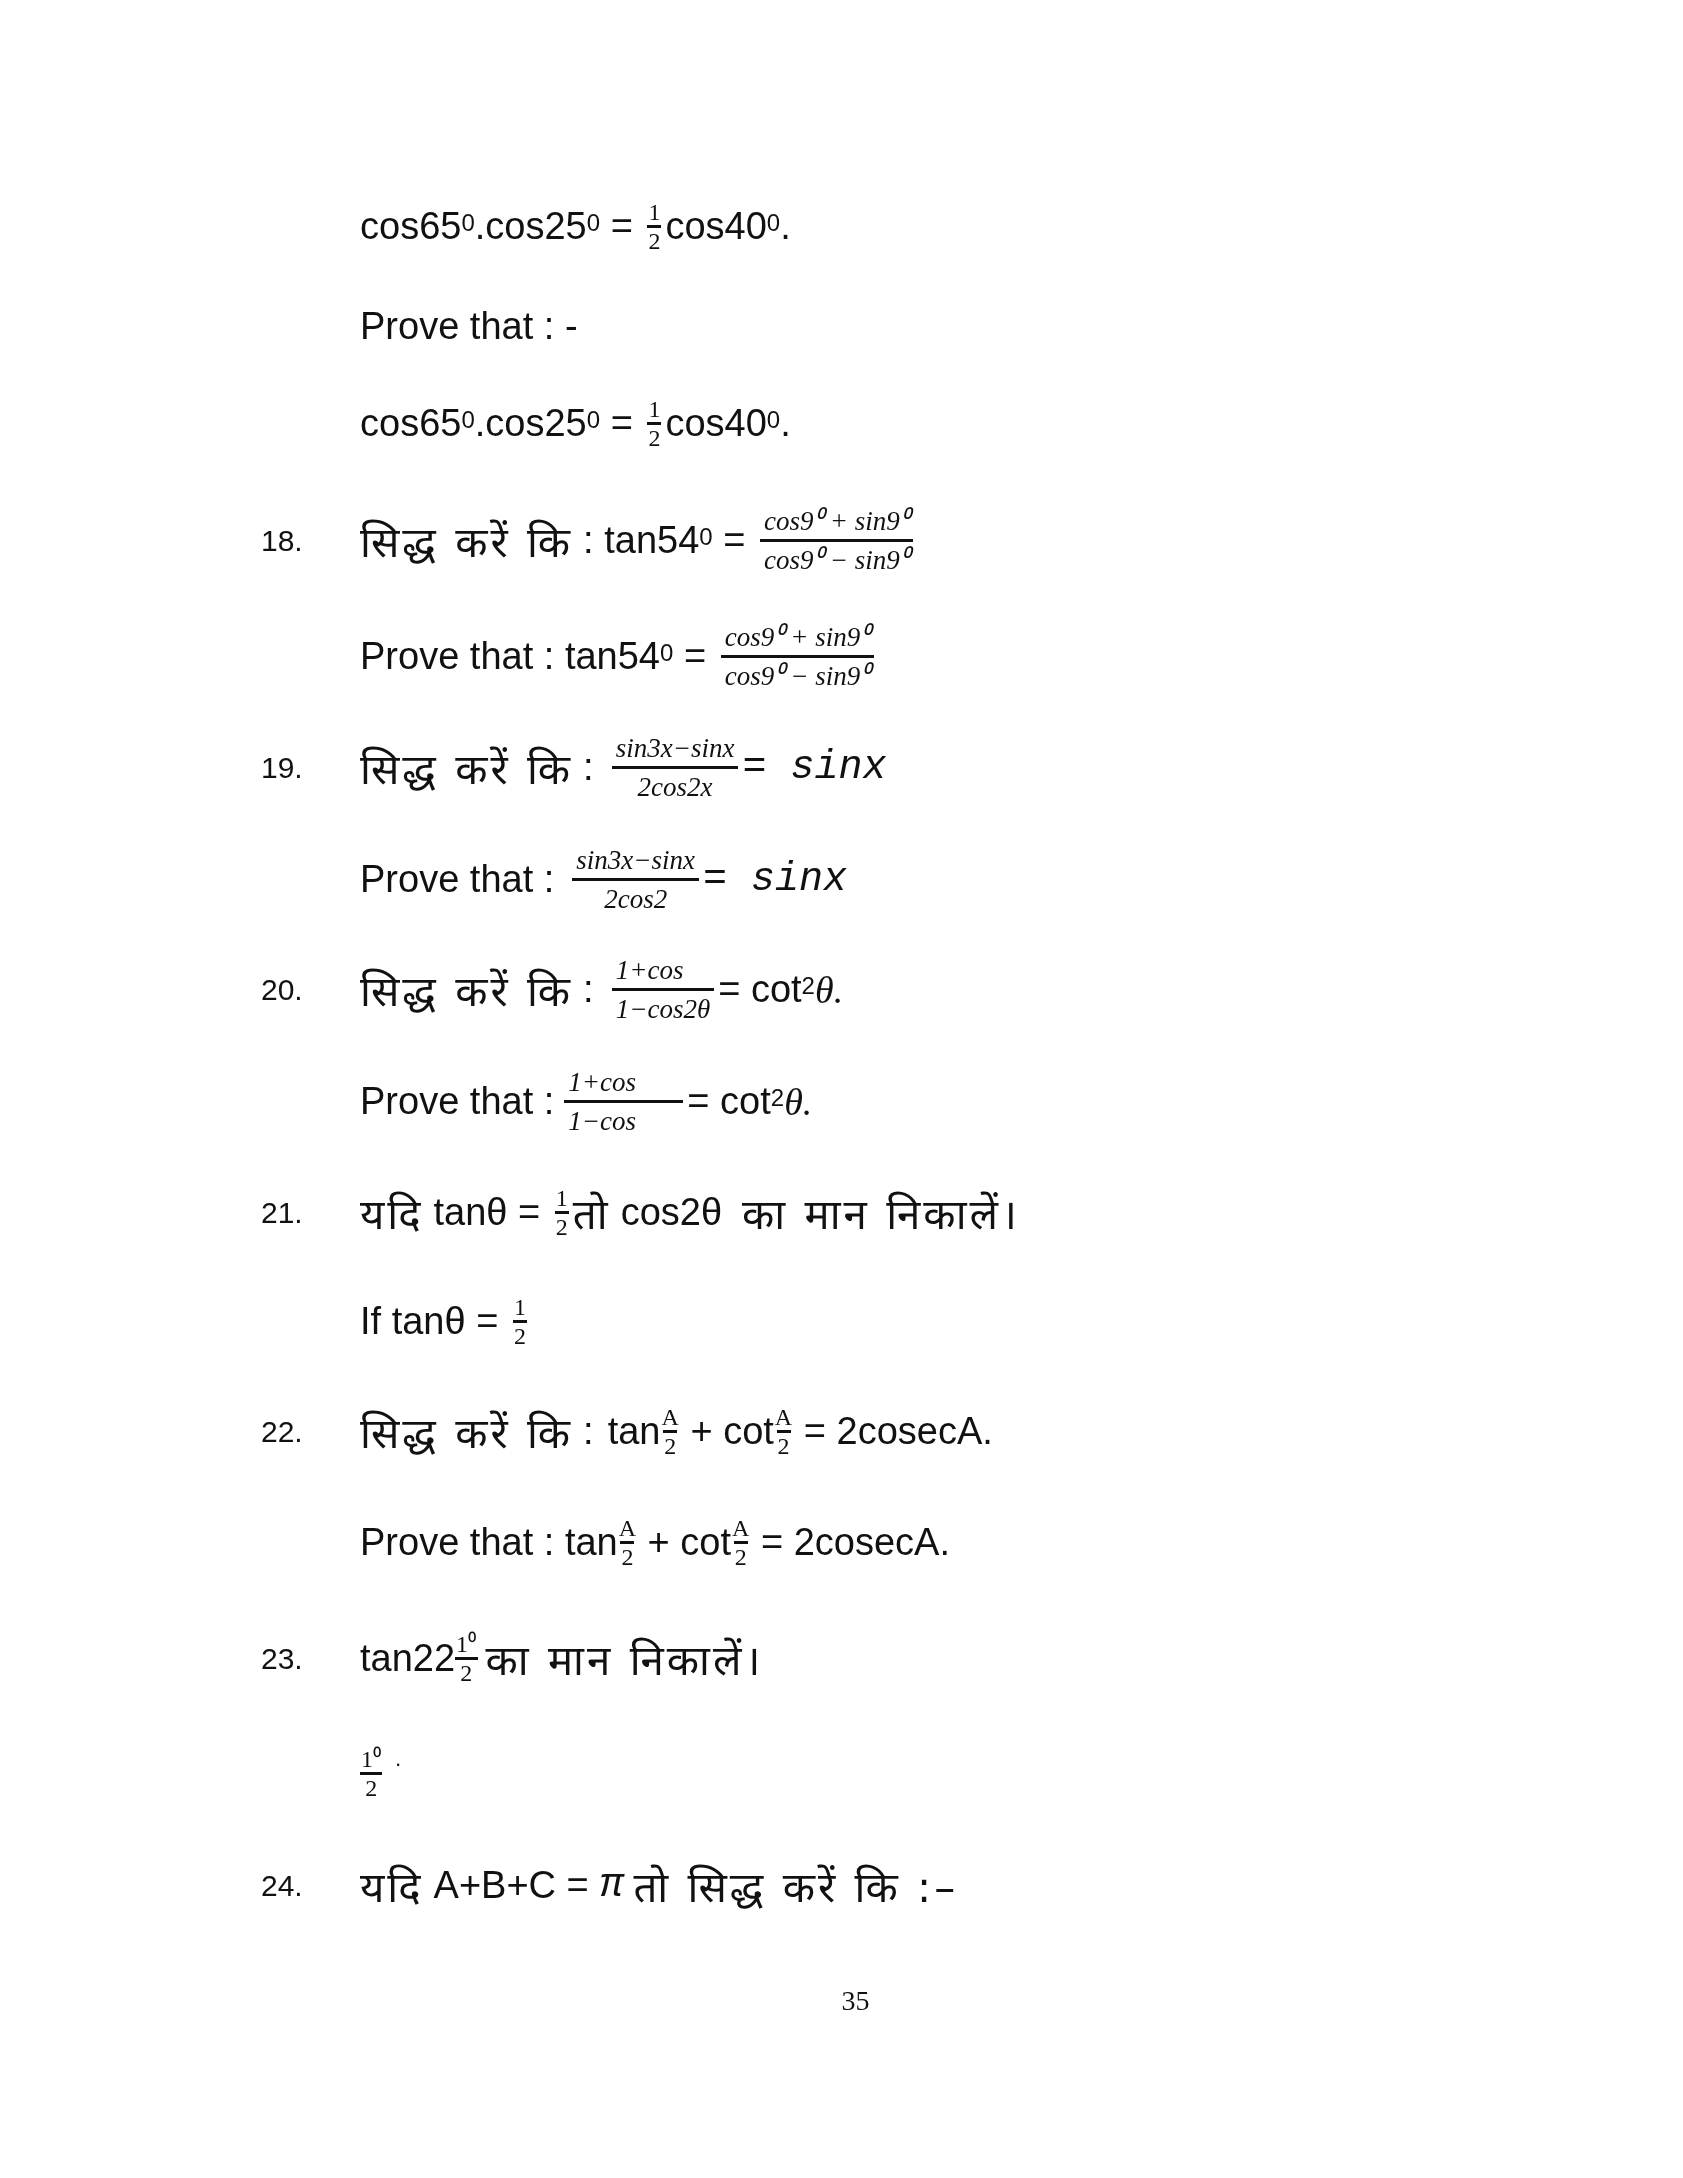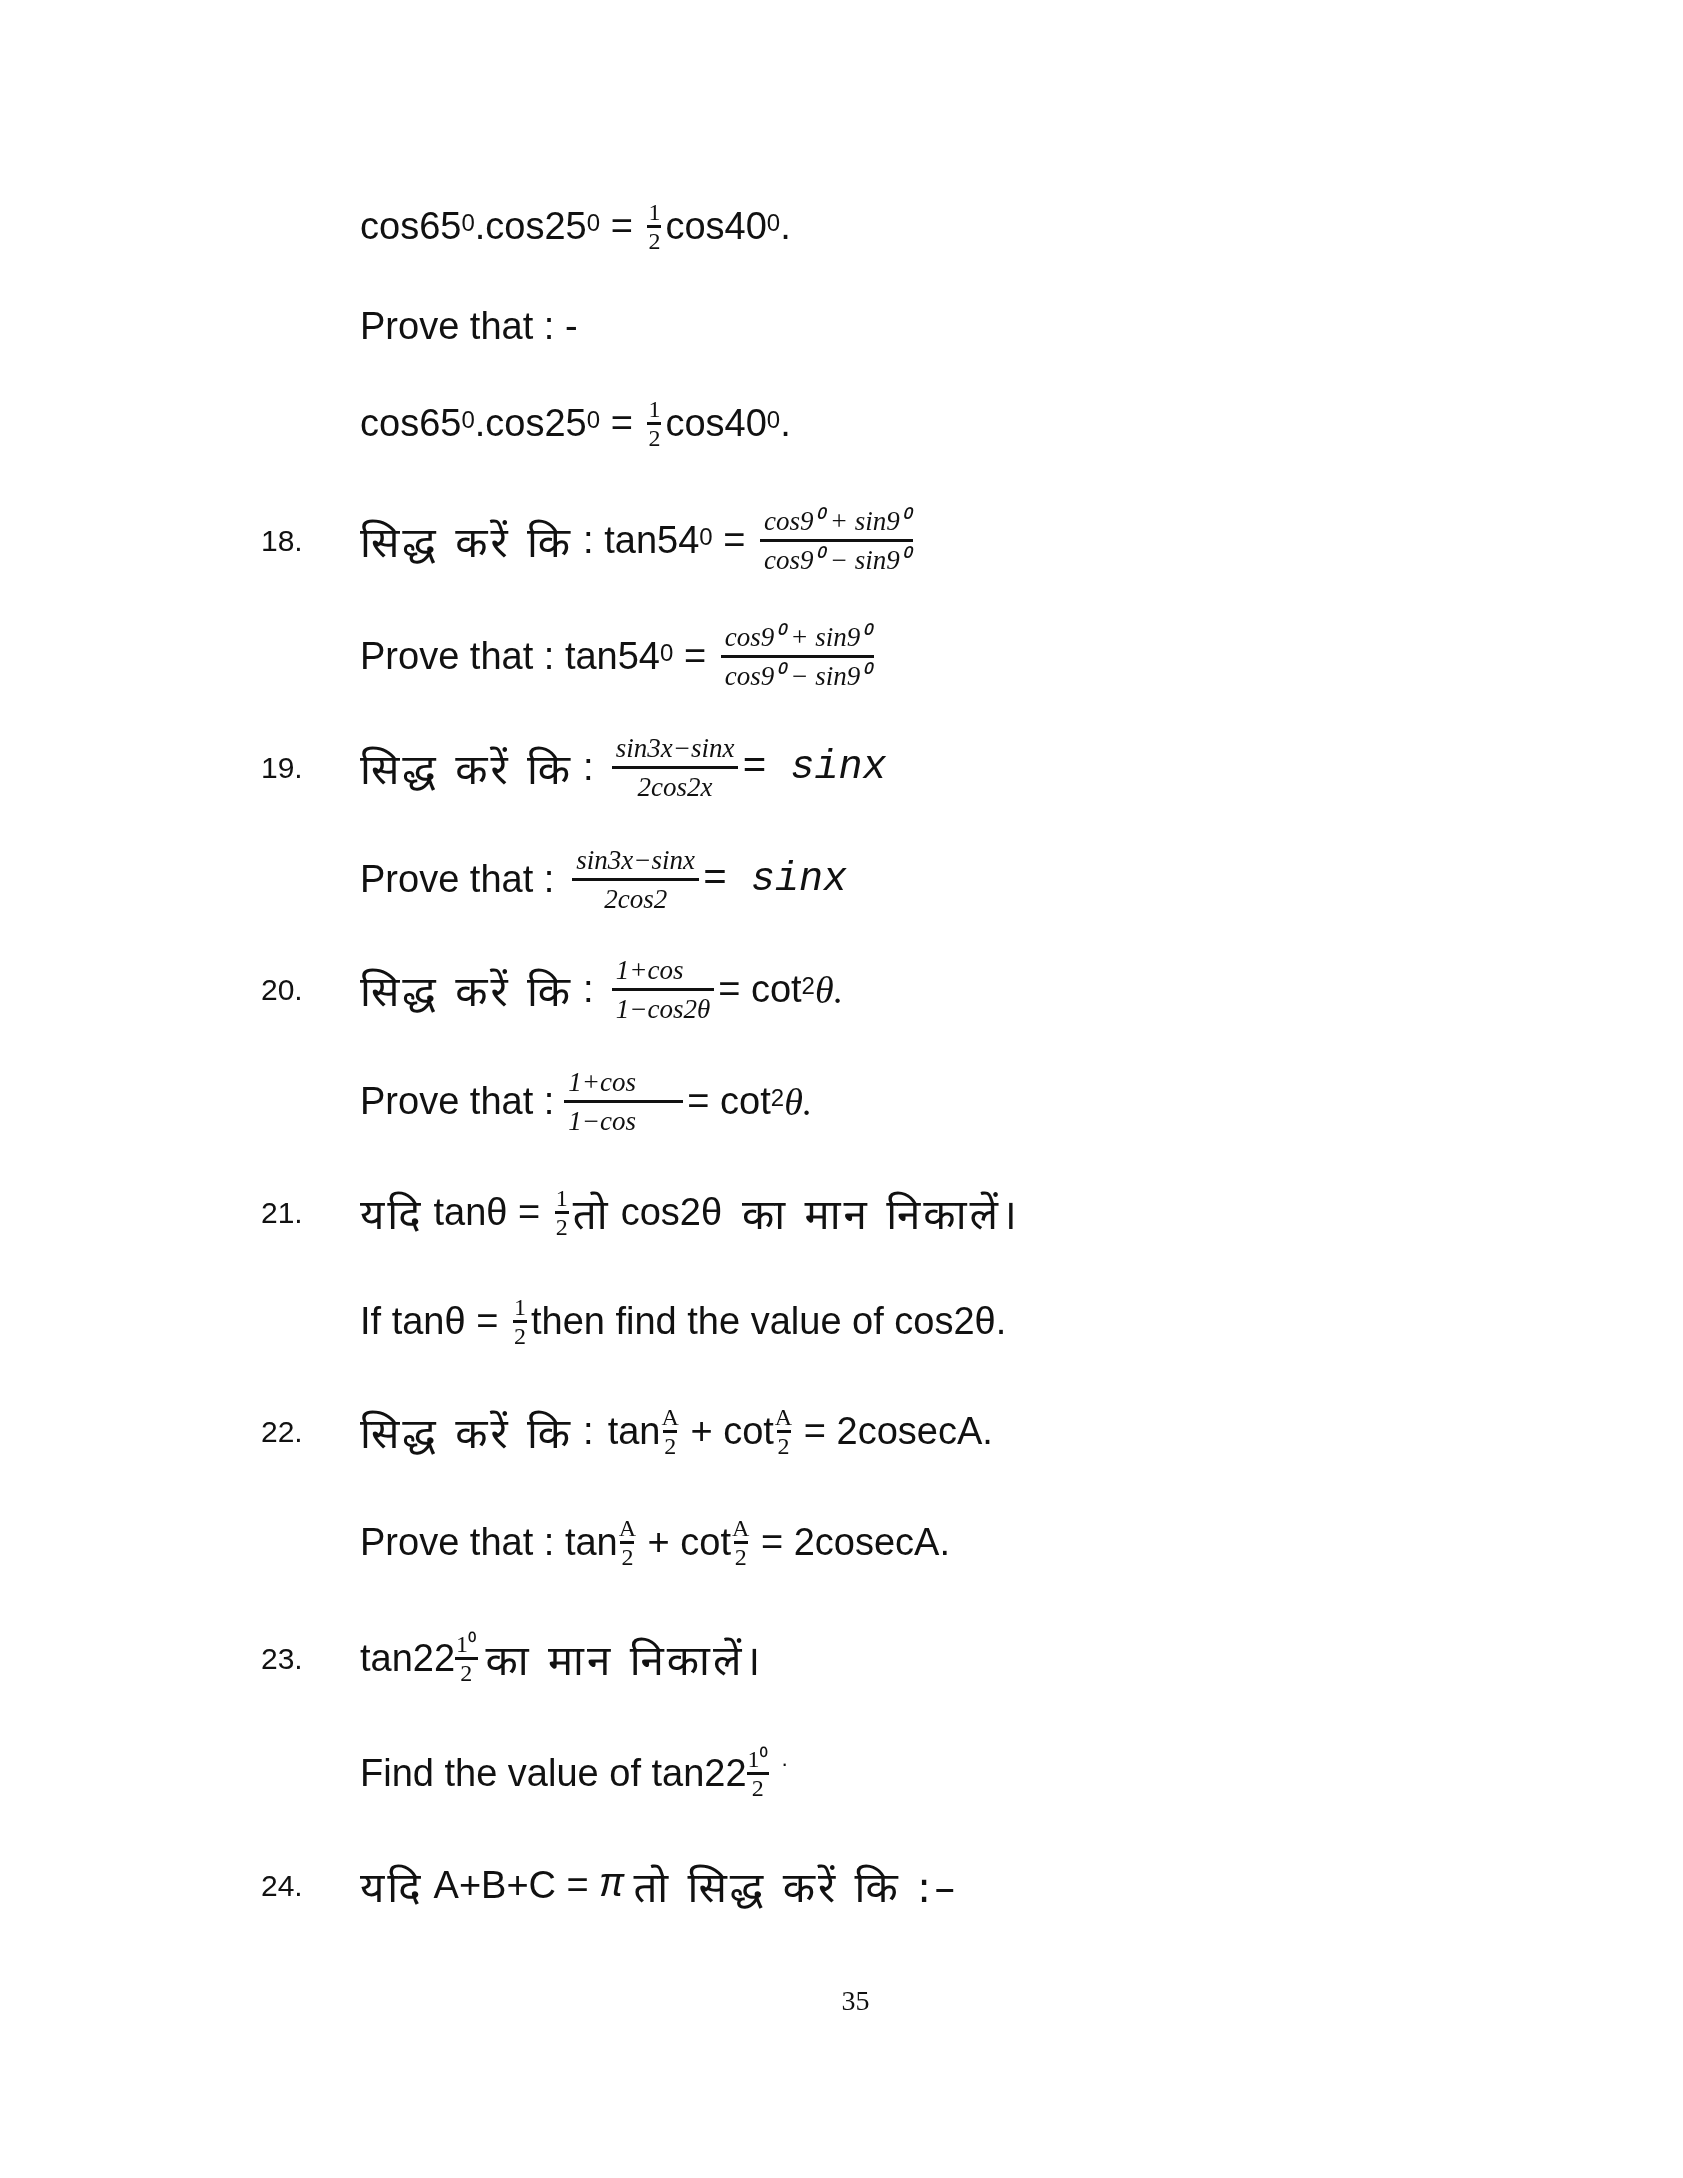--- a/index.html
+++ b/index.html
@@ -173,21 +173,20 @@
 </div>
 
 <div class="line" style="top:1277px;">
   <div class="txt">
     <span style="white-space:pre">If tanθ = </span>
     <span class="frac small">
         <span class="n">1</span>
         <span class="bar" style="width:14px;align-self:center"></span>
         <span class="d">2</span>
       </span>
-    <span>then find the value of cos2θ.</span>
   </div>
 </div>
 
 <div class="line" style="top:1387px;">
   <div class="num">22.</div>
   <div class="txt">
     <span class="hi">सिद्ध करें कि</span>
       <span class="sp"></span>
     <span style="margin-right:14px">:</span>
     <span>tan</span>
@@ -232,21 +231,20 @@
         <span class="n" style="font-family:'Liberation Serif',serif">1⁰</span>
         <span class="bar"></span>
         <span class="d">2</span>
       </span>
     <span class="hi">का मान निकालें।</span>
   </div>
 </div>
 
 <div class="line" style="top:1729px;">
   <div class="txt">
-    <span>Find the value of tan22</span>
     <span class="frac small" style="margin:0 12px 0 0">
         <span class="n" style="font-family:'Liberation Serif',serif">1⁰</span>
         <span class="bar"></span>
         <span class="d">2</span>
       </span>
     <span style="font-size:22px;position:relative;top:-10px">·</span>
   </div>
 </div>
 
 <div class="line" style="top:1841px;">

